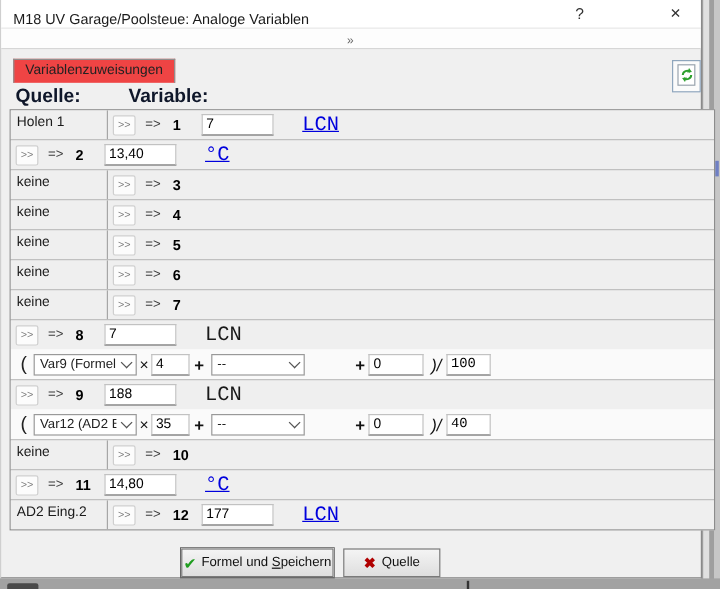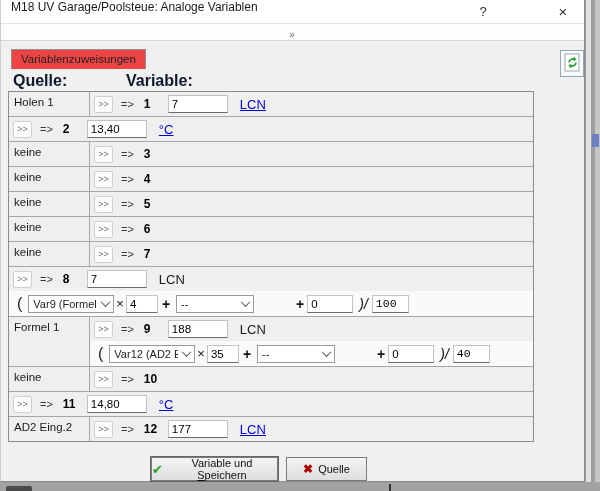--- a/index.html
+++ b/index.html
@@ -9,47 +9,47 @@
   .bg-right{position:absolute;left:585px;top:0;width:15px;height:491px;background:#9e9e9e;}
   .bg-right .band{position:absolute;left:1px;top:0;width:5px;height:491px;background:#e0e0e0;}
   .bg-right .band2{position:absolute;left:10px;top:0;width:5px;height:491px;background:#c6c6c6;}
   .bg-right .bluemark{position:absolute;left:7px;top:134px;width:7px;height:13px;background:#6f7fc4;}
   .bg-bottom{position:absolute;left:0;top:482px;width:600px;height:9px;background:#a2a2a2;}
   .bg-bottom .tabshape{position:absolute;left:6px;top:4px;width:26px;height:5px;background:#4a4a4a;border-radius:2px 2px 0 0;}
   .bg-bottom .tick{position:absolute;left:389px;top:2px;width:2px;height:7px;background:#333;}
 
   
   .dialog{position:absolute;left:0;top:0;width:585px;height:482px;background:#f0f0f0;border-right:1px solid #8a8a8a;border-left:1px solid #cfcfcf;border-bottom:1px solid #8a8a8a;box-sizing:border-box;}
-  .titlebar{position:absolute;left:0;top:0;width:100%;height:24px;background:#ffffff;border-bottom:1px solid #e4e4e4;display:flex;align-items:flex-start;box-sizing:border-box;gap:46px;}
+  .titlebar{position:absolute;left:0;top:0;width:100%;height:24px;background:#ffffff;border-bottom:1px solid #e4e4e4;display:flex;align-items:flex-end;box-sizing:border-box;gap:46px;}
   .title{font-size:12px;color:#1b1b1b;padding-left:10px;flex:1;white-space:nowrap;}
   .tb-btn{width:34px;height:23px;display:flex;align-items:center;justify-content:center;font-size:13px;color:#333;cursor:default;}
   .tb-btn.close{font-size:15px;margin-right:4px;}
   .toolbar{position:absolute;left:0;top:24px;width:100%;height:17px;background:#fdfdfd;border-bottom:1px solid #d6d6d6;box-sizing:border-box;text-align:center;}
   .expander{display:inline-block;font-size:10px;color:#666;letter-spacing:1px;line-height:15px;padding:0 10px;}
 
   
   .tab{position:absolute;left:10px;top:49px;height:19px;line-height:19px;padding:0 9px;font-size:11.5px;color:#222;background:#ef4444;border:1px solid #8f8f8f;border-bottom:none;}
   .refresh-btn{position:absolute;left:559px;top:50px;width:24px;height:27px;background:#fbfbfb;border:1px solid #8fa6bd;display:flex;align-items:center;justify-content:center;padding:0;}
 
   .hdr{position:absolute;top:72px;font-size:16px;font-weight:bold;color:#0f172a;}
-  .hdr.src{left:12px;} .hdr.var{left:125px;}
-
-  
-  .rows{position:absolute;left:7px;top:91px;width:526px;border:1px solid #8c8c8c;box-sizing:border-box;background:#efefef;}
+  .hdr.src{left:12px;} .hdr.var{left:106px;}
+
+  
+  .rows{position:absolute;left:7px;top:91px;width:588px;border:1px solid #8c8c8c;box-sizing:border-box;background:#efefef;}
   .vrow{display:flex;border-bottom:1px solid #a6a6a6;}
   .vrow:last-child{border-bottom:none;}
   .src-cell{width:81px;min-width:81px;border-right:1px solid #a6a6a6;font-size:11.5px;color:#1a1a1a;padding:4px 0 0 5px;box-sizing:border-box;background:#efefef;}
   .content-cell{flex:1;display:flex;flex-direction:column;}
   .line-main{height:24px;display:flex;align-items:center;background:#efefef;}
   .line-formula{height:25px;display:flex;align-items:center;background:#fafafa;padding-left:8px;box-sizing:border-box;}
   .chev-btn{margin-left:4px;width:19px;height:17px;background:#fcfcfc;border:1px solid #cfcfcf;border-radius:2px;font-size:9px;color:#777;letter-spacing:0;padding:0;line-height:15px;font-family:"Liberation Sans",sans-serif;}
   .assign{margin-left:8px;font-size:11px;color:#3a3a3a;}
   .num{margin-left:10px;font-size:12px;font-weight:bold;color:#000;min-width:22px;}
   .val-input{margin-left:2px;width:52px;height:16px;font-size:11.5px;padding:0 3px;border:1px solid #c2c2c2;border-bottom:1px solid #6a6a6a;background:#fff;font-family:"Liberation Sans",sans-serif;}
-  .unit{margin-left:12px;font-size:13px;color:#0000dd;text-decoration:underline;cursor:pointer;}
+  .unit{margin-left:24px;font-size:17px;color:#0000dd;text-decoration:underline;cursor:pointer;font-family:Liberation Mono, monospace;}
   .unit.plain{color:#1a1a1a;text-decoration:none;cursor:default;}
 
   
   .paren{font-size:16px;color:#222;margin-right:2px;font-weight:400;}
   .combo{height:18px;border:1px solid #999;background:#fff;display:inline-flex;align-items:center;font-size:11px;color:#222;padding:0 4px;box-sizing:border-box;overflow:hidden;white-space:nowrap;}
   .combo .ctext{overflow:hidden;white-space:nowrap;flex:1;}
   .combo .caret{width:6px;height:6px;border-right:1.4px solid #555;border-bottom:1.4px solid #555;transform:rotate(45deg) translate(-1px,-1px);margin-left:5px;flex:none;}
   .combo.var1{width:86px;margin-left:4px;}
   .combo.var2{width:78px;margin-left:3px;}
   .op-mul{font-size:13px;color:#111;margin-left:2px;}
@@ -219,21 +219,20 @@
     </span>
     <span class="op-plus gap f-plus2">+</span>
     <input class="f-input f-offset" value="0" style="">
     <span class="close-div f-close">)/</span>
     <input class="f-input f-divisor" value="100" style="">
   </div>
 </div>
   </div>
 
   <div class="vrow">
-    <div class="src-cell">Formel 1</div>
     <div class="content-cell">
       <div class="line-main">
         <button class="chev-btn">&gt;&gt;</button>
         <span class="assign">=&gt;</span>
         <span class="num">9</span>
       <input class="val-input" value="188" style="">
               <span class="unit plain">LCN</span>
             </div>
 
   <div class="line-formula">
@@ -289,21 +288,21 @@
         <span class="num">12</span>
       <input class="val-input" value="177" style="">
               <span class="unit">LCN</span>
             </div>
     </div>
   </div>
 </div>
 
     <button class="btn save">
       <span class="icon-check">✔</span>
-      <span><span>Variable und </span><span class="mnemonic">S</span><span>peichern</span></span>
+      <span><span>Formel und </span><span class="mnemonic">S</span><span>peichern</span></span>
     </button>
     <button class="btn cancel">
       <span class="icon-x">✖</span>
       <span>Quelle</span>
     </button>
 
   </div>
 </div>
 
 </body></html>

